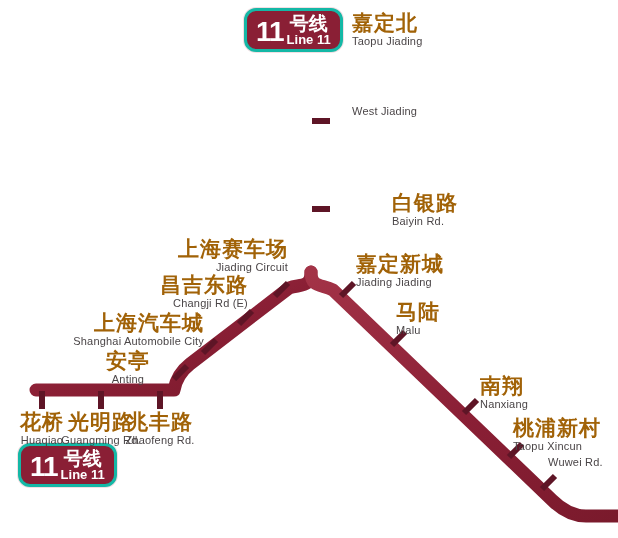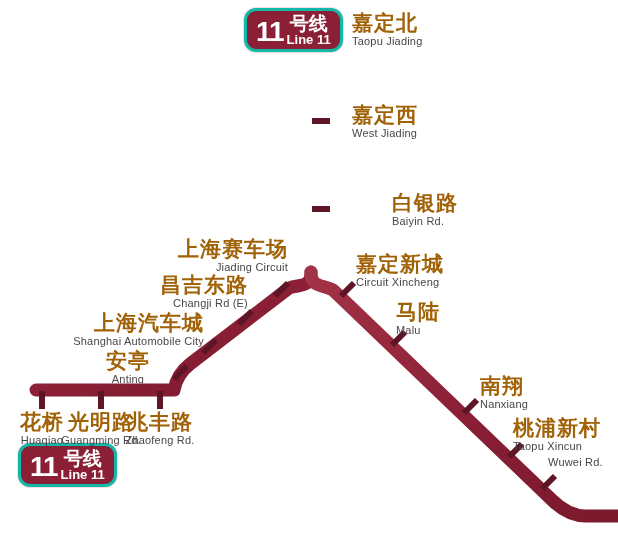--- a/index.html
+++ b/index.html
@@ -180,32 +180,31 @@
       </span>
     </div>
   </div>
 
   <div class="station-label align-left" style="left:352px; top:12px;">
     <span class="st-cn">嘉定北</span>
     <span class="st-en">Taopu Jiading</span>
   </div>
 
   <div class="station-label align-left" style="left:352px; top:104px;">
-    <span class="st-cn">嘉定西</span>
     <span class="st-en">West Jiading</span>
   </div>
 
   <div class="station-label align-left" style="left:352px; top:192px;margin-left:40px;">
     <span class="st-cn">白银路</span>
     <span class="st-en">Baiyin Rd.</span>
   </div>
 
   <div class="station-label align-left" style="left:356px; top:253px;">
     <span class="st-cn">嘉定新城</span>
-    <span class="st-en">Circuit Xincheng</span>
+    <span class="st-en">Jiading Jiading</span>
   </div>
 
   <div class="station-label align-left" style="left:396px; top:301px;">
     <span class="st-cn">马陆</span>
     <span class="st-en">Malu</span>
   </div>
 
   <div class="station-label align-left" style="left:480px; top:375px;">
     <span class="st-cn">南翔</span>
     <span class="st-en">Nanxiang</span>

